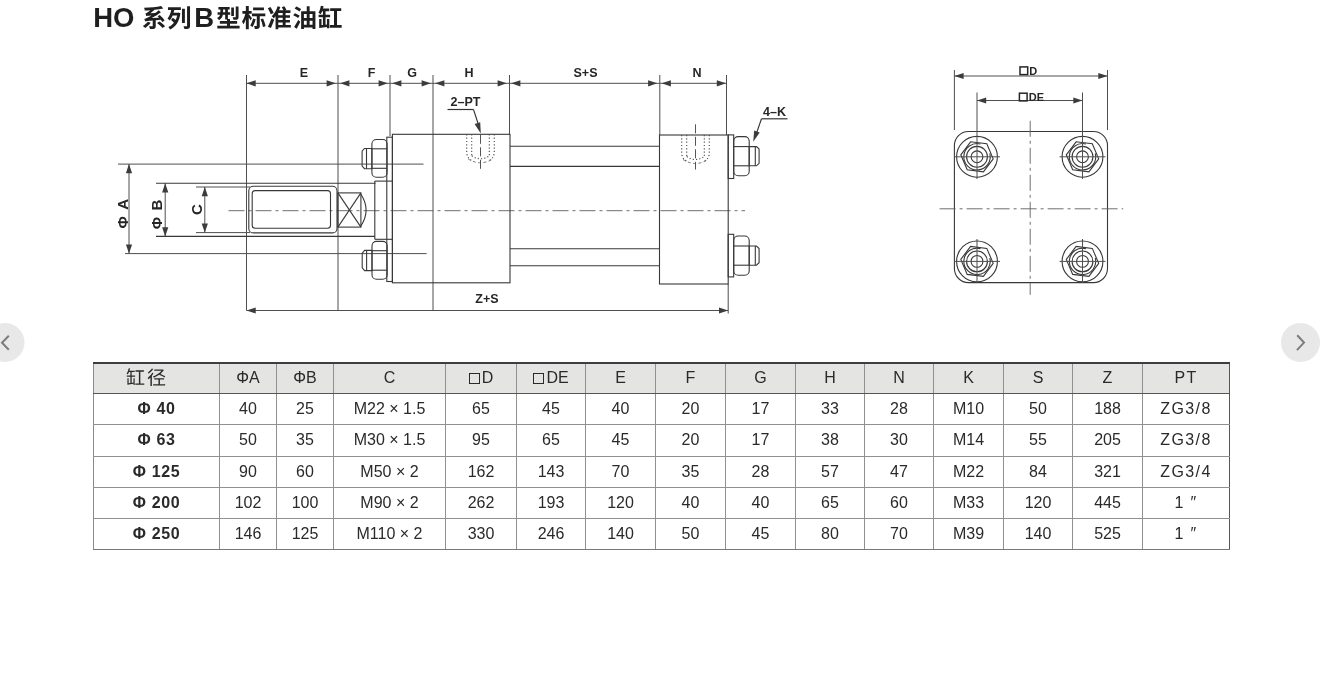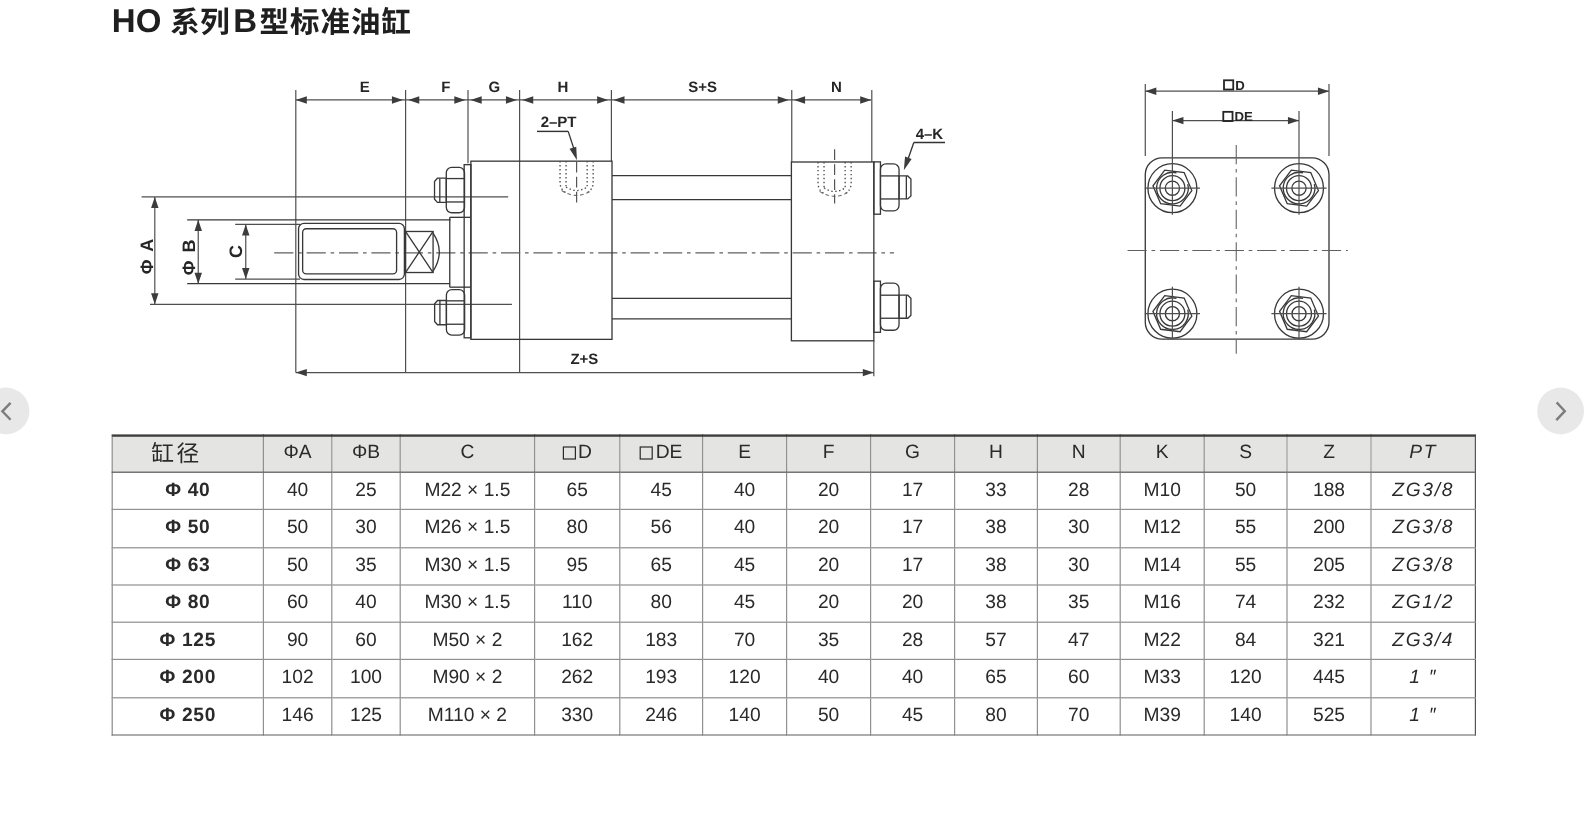--- a/index.html
+++ b/index.html
@@ -6,21 +6,21 @@
      font-family:"Liberation Sans",sans-serif;}
 svg text{font-family:"Liberation Sans",sans-serif;}
 #art{position:absolute;left:0;top:0;}
 .data{position:absolute;left:93px;top:361.5px;border-collapse:collapse;table-layout:fixed;
       font-size:16px;color:#2a2a2a;}
 .data td{border:1px solid #909090;text-align:center;vertical-align:middle;height:30.25px;
          padding:0;overflow:hidden;white-space:nowrap;}
 .data tr.hd td{background:#e4e4e2;height:29.6px;border-bottom:1.2px solid #555;}
 .data{border-top:2.2px solid #3e3e3e;}
 .data td:first-child{border-left:1px solid #8a8a8a;letter-spacing:0.6px;font-weight:bold;}
-.data td:last-child{border-right:1.6px solid #555;letter-spacing:1.4px;font-style:italic;}
+.data td:last-child{border-right:1.6px solid #555;letter-spacing:1.4px;}
 .data tr:last-child td{border-bottom:1.4px solid #777;margin-top:17px;}
 .sq{display:inline-block;width:9px;height:9px;border:1.5px solid #2a2a2a;margin-right:2px;
     vertical-align:-1px;}
 .hc svg{vertical-align:middle;}
 </style></head>
 <body>
 
 <svg id="art" width="1320" height="680" viewBox="0 0 1320 680">
 
 <g>
@@ -343,82 +343,48 @@
         <td>20</td>
         <td>17</td>
         <td>33</td>
         <td>28</td>
         <td>M10</td>
         <td>50</td>
         <td>188</td>
         <td>ZG3/8</td>
       </tr>
 
-<tr>
-        <td>Φ 50</td>
-        <td>50</td>
-        <td>30</td>
-        <td>M26 × 1.5</td>
-        <td>80</td>
-        <td>56</td>
-        <td>40</td>
-        <td>20</td>
-        <td>17</td>
-        <td>38</td>
-        <td>30</td>
-        <td>M12</td>
-        <td>55</td>
-        <td>200</td>
-        <td>ZG3/8</td>
-      </tr>
 
 <tr>
         <td>Φ 63</td>
         <td>50</td>
         <td>35</td>
         <td>M30 × 1.5</td>
         <td>95</td>
         <td>65</td>
         <td>45</td>
         <td>20</td>
         <td>17</td>
         <td>38</td>
         <td>30</td>
         <td>M14</td>
         <td>55</td>
         <td>205</td>
         <td>ZG3/8</td>
       </tr>
 
-<tr>
-        <td>Φ 80</td>
-        <td>60</td>
-        <td>40</td>
-        <td>M30 × 1.5</td>
-        <td>110</td>
-        <td>80</td>
-        <td>45</td>
-        <td>20</td>
-        <td>20</td>
-        <td>38</td>
-        <td>35</td>
-        <td>M16</td>
-        <td>74</td>
-        <td>232</td>
-        <td>ZG1/2</td>
-      </tr>
 
 
 <tr>
         <td>Φ 125</td>
         <td>90</td>
         <td>60</td>
         <td>M50 × 2</td>
         <td>162</td>
-        <td>183</td>
+        <td>143</td>
         <td>70</td>
         <td>35</td>
         <td>28</td>
         <td>57</td>
         <td>47</td>
         <td>M22</td>
         <td>84</td>
         <td>321</td>
         <td>ZG3/4</td>
       </tr>

